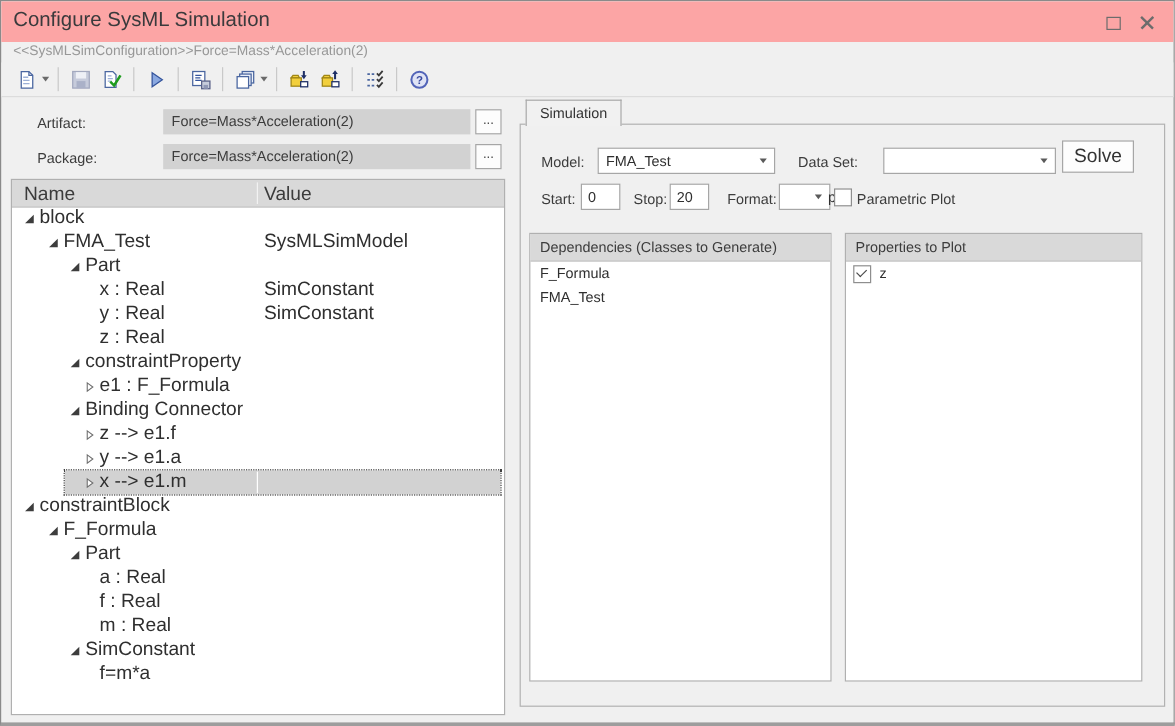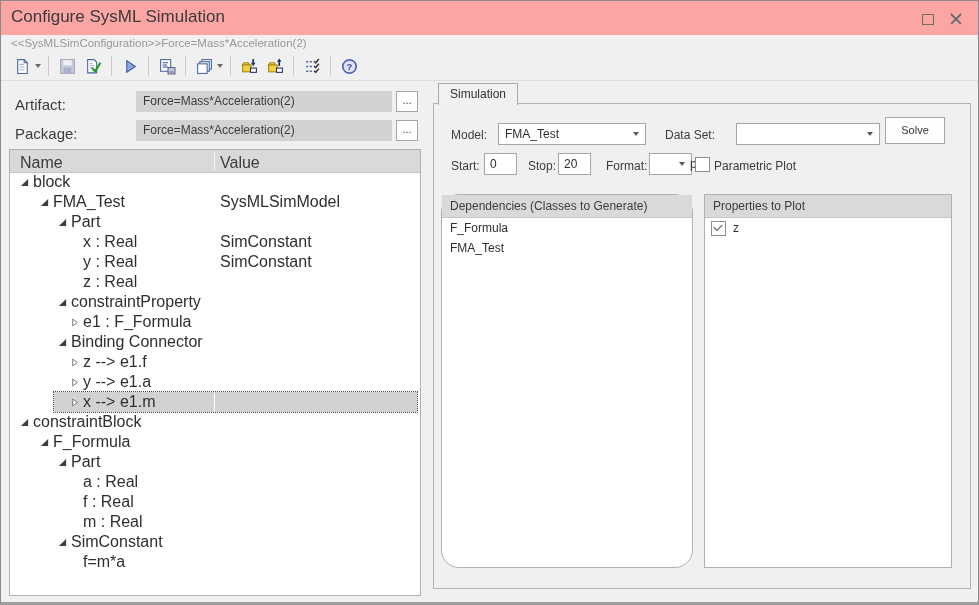--- a/index.html
+++ b/index.html
@@ -13,21 +13,21 @@
   .closex::before,.closex::after{content:"";position:absolute;left:-1px;top:5px;width:14px;height:1.6px;background:#6c6c6c;}
   .closex::before{transform:rotate(45deg);} .closex::after{transform:rotate(-45deg);}
   .subtitle{position:absolute;left:10px;top:36px;font-size:11.5px;color:#989898;}
   
   .toolbar{position:absolute;left:0;top:51px;right:0;height:28px;background:#f0f0f0;border-bottom:1px solid #dcdcdc;display:flex;align-items:center;padding-left:8px;}
   .tbtn{width:26px;height:24px;display:flex;align-items:center;justify-content:center;}
   .tbtn svg{width:17px;height:17px;}
   .tsep{width:1px;height:20px;background:#c9c9c9;margin:0 5px;}
   .tcaret{width:0;height:0;border-left:3.5px solid transparent;border-right:3.5px solid transparent;border-top:4px solid #6a6a6a;margin-right:2px;}
   
-  .flabel{position:absolute;left:14px;font-size:15px;color:#3c3c3c;}
+  .flabel{position:absolute;left:30px;font-size:12px;color:#3c3c3c;}
   .ffield{position:absolute;left:135px;width:256px;height:21px;background:#d2d2d2;font-size:12px;color:#3c3c3c;line-height:21px;padding-left:7px;box-sizing:border-box;}
   .browse{position:absolute;left:395px;width:22px;height:21px;background:#fdfdfd;border:1px solid #a6a6a6;box-sizing:border-box;font-size:11px;color:#444;text-align:center;line-height:17px;}
   
   .tree{position:absolute;left:8px;top:148px;width:412px;height:447px;background:#fff;border:1px solid #b0b0b0;box-sizing:border-box;}
   .thead{position:relative;height:22px;background:#d9d9d9;border-bottom:1px solid #c6c6c6;font-size:16px;color:#3c3c3c;}
   .th-name{position:absolute;left:10px;top:4px;}
   .th-value{position:absolute;left:210px;top:4px;}
   .th-div{position:absolute;left:204px;top:2px;bottom:2px;width:1px;background:#f2f2f2;}
   .tbody{position:absolute;left:0;top:22px;right:0;bottom:0;overflow:hidden;}
   .trow{position:relative;height:20px;display:flex;align-items:center;font-size:16px;color:#2f2f2f;}
@@ -40,21 +40,21 @@
   .val{position:absolute;left:210px;z-index:2;white-space:nowrap;}
   .trow.sel::before{content:"";position:absolute;left:44px;right:3px;top:0;bottom:0;background:#d2d2d2;outline:1px dotted #404040;z-index:1;}
   .trow.sel::after{content:"";position:absolute;left:204px;top:1px;bottom:1px;width:1px;background:#fff;z-index:3;}
   
   .tab{position:absolute;left:437px;top:82px;height:21px;padding:0 11px;background:#f1f1f1;border:1px solid #a9a9a9;border-bottom:none;font-size:12px;color:#333;line-height:21px;z-index:2;}
   .groupbox{position:absolute;left:432px;top:102px;width:538px;height:486px;border:1px solid #b2b2b2;background:#f0f0f0;box-sizing:border-box;}
   .slabel{position:absolute;font-size:12px;color:#3c3c3c;}
   .dd{position:absolute;background:#fff;border:1px solid #a6a6a6;height:22px;box-sizing:border-box;font-size:12px;color:#2f2f2f;line-height:20px;padding-left:6px;}
   .dd .caret{position:absolute;right:6px;top:8px;width:0;height:0;border-left:3.5px solid transparent;border-right:3.5px solid transparent;border-top:4px solid #5a5a5a;}
   .tinput{position:absolute;border:1px solid #a6a6a6;height:22px;box-sizing:border-box;font-size:12px;color:#2f2f2f;padding:0 0 0 5px;font-family:"Liberation Sans",sans-serif;background:#fff;}
-  .button{position:absolute;background:#fdfdfd;border:1px solid #a6a6a6;box-sizing:border-box;font-size:11px;color:#333;text-align:center;}
+  .button{position:absolute;background:#fdfdfd;border:1px solid #a6a6a6;box-sizing:border-box;font-size:16px;color:#333;text-align:center;}
   .cb{width:13px;height:13px;border:1px solid #8e8e8e;background:#fff;position:relative;display:inline-block;box-sizing:content-box;}
   .cb.checked::after{content:"";position:absolute;left:2px;top:2.5px;width:7px;height:4px;border-left:1.6px solid #4a4a4a;border-bottom:1.6px solid #4a4a4a;transform:rotate(-45deg);}
   .pcb{position:absolute;left:694px;top:156px;}
   
   .list{position:absolute;background:#fff;border:1px solid #b0b0b0;box-sizing:border-box;}
   .lhead{height:22px;background:#d9d9d9;border-bottom:1px solid #c6c6c6;font-size:12px;color:#3c3c3c;line-height:22px;padding-left:8px;}
   .litem{height:20px;line-height:20px;padding-left:8px;font-size:12px;color:#2f2f2f;white-space:nowrap;}
   .litem.prop{display:flex;align-items:center;padding-left:6px;}
   .cblabel{margin-left:7px;}
 </style>
@@ -393,21 +393,21 @@
   <div class="slabel" style="left:450px;top:158px;">Start:</div>
   <input class="tinput" style="left: 483px; top: 152px; width: 33px;" value="0">
   <div class="slabel" style="left:527px;top:158px;text-align:center;">Stop:</div>
   <input class="tinput" style="left: 557px; top: 152px; width: 33px;" value="20">
   <div class="slabel" style="left:605px;top:158px;">Format:</div>
   <div class="dd" style="left:648px;top:152px;width:43px;padding-left:40px;"><span>plt</span><span class="caret"></span></div>
 
   <span class="cb pcb"></span>
   <div class="slabel" style="left:713px;top:158px;">Parametric Plot</div>
 
-  <div class="list" style="left:440px;top:193px;width:252px;height:374px;border-radius:18px;">
+  <div class="list" style="left:440px;top:193px;width:252px;height:374px;">
     <div class="lhead">Dependencies (Classes to Generate)</div>
     <div>
         <div class="litem">F_Formula</div>
         <div class="litem">FMA_Test</div>
       </div>
   </div>
   <div class="list" style="left:703px;top:193px;width:248px;height:374px;">
     <div class="lhead">Properties to Plot</div>
     <div>
         <div class="litem prop">

